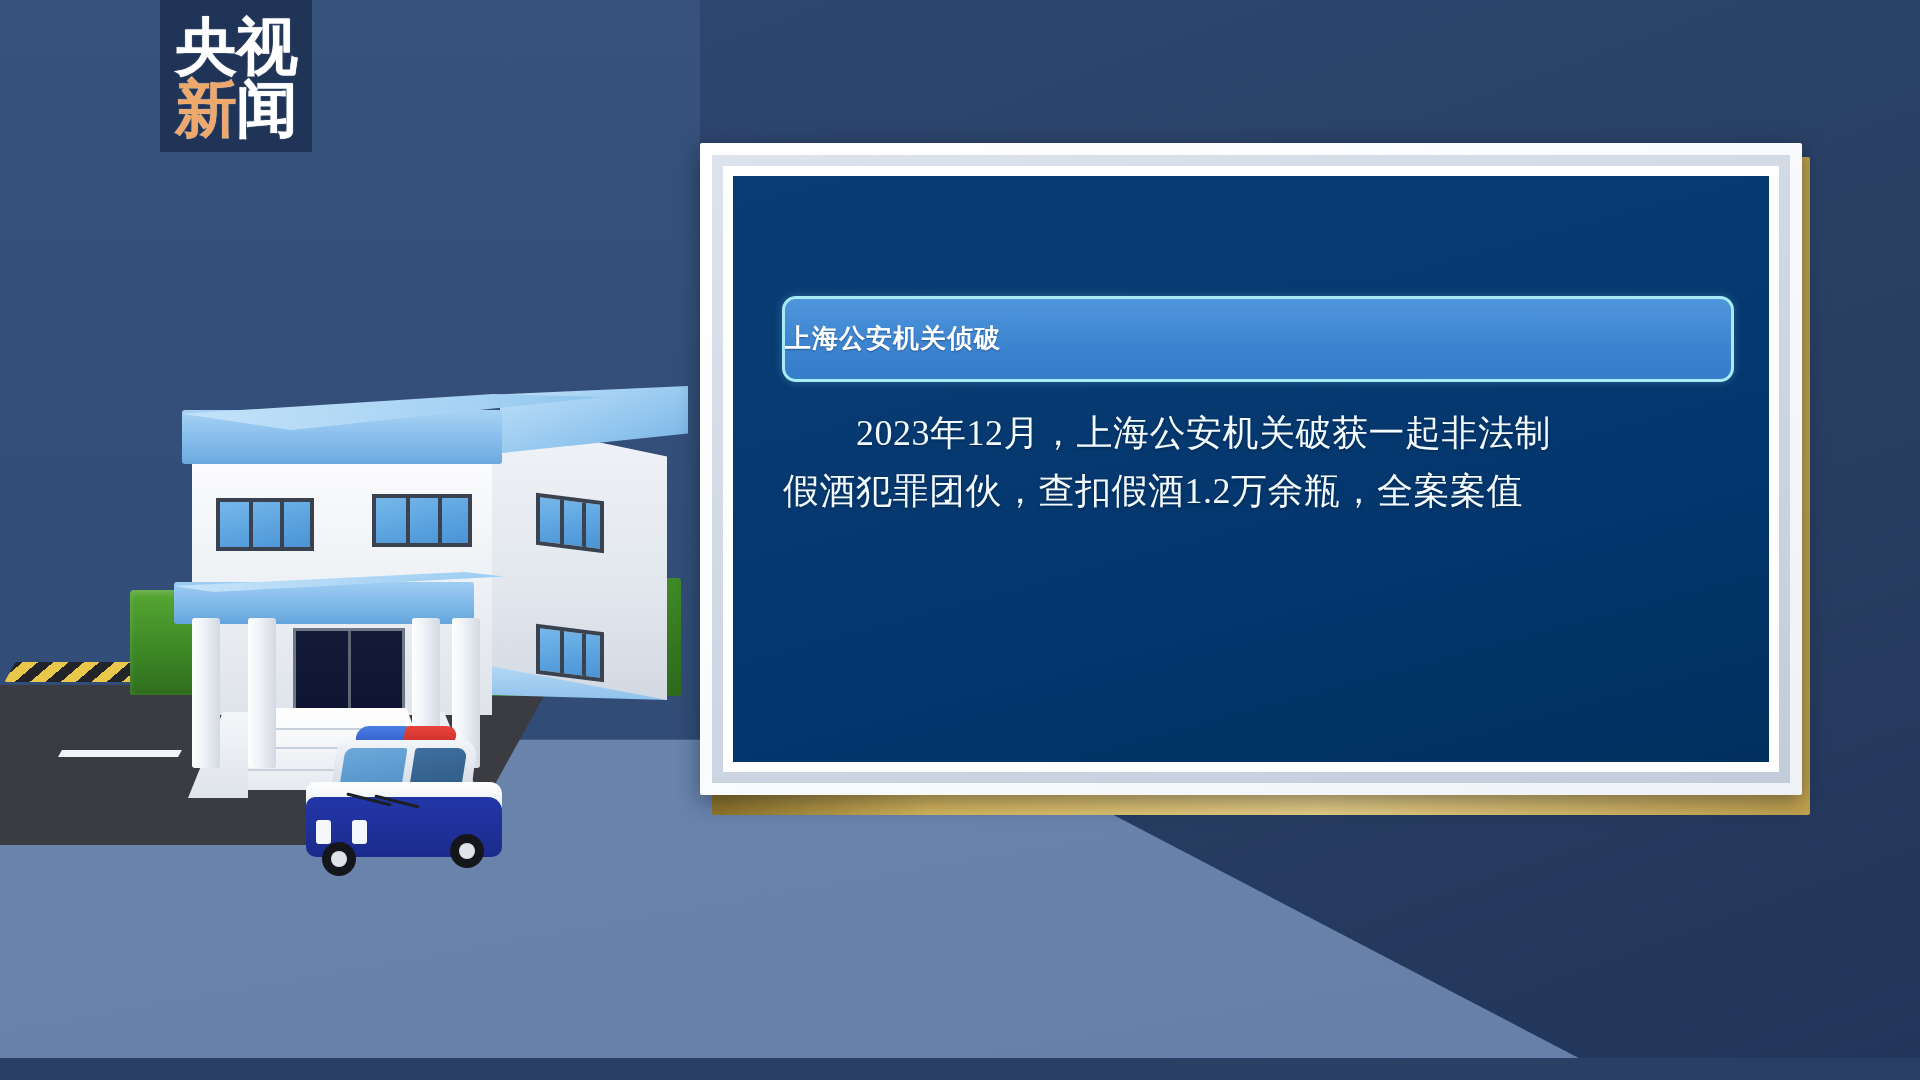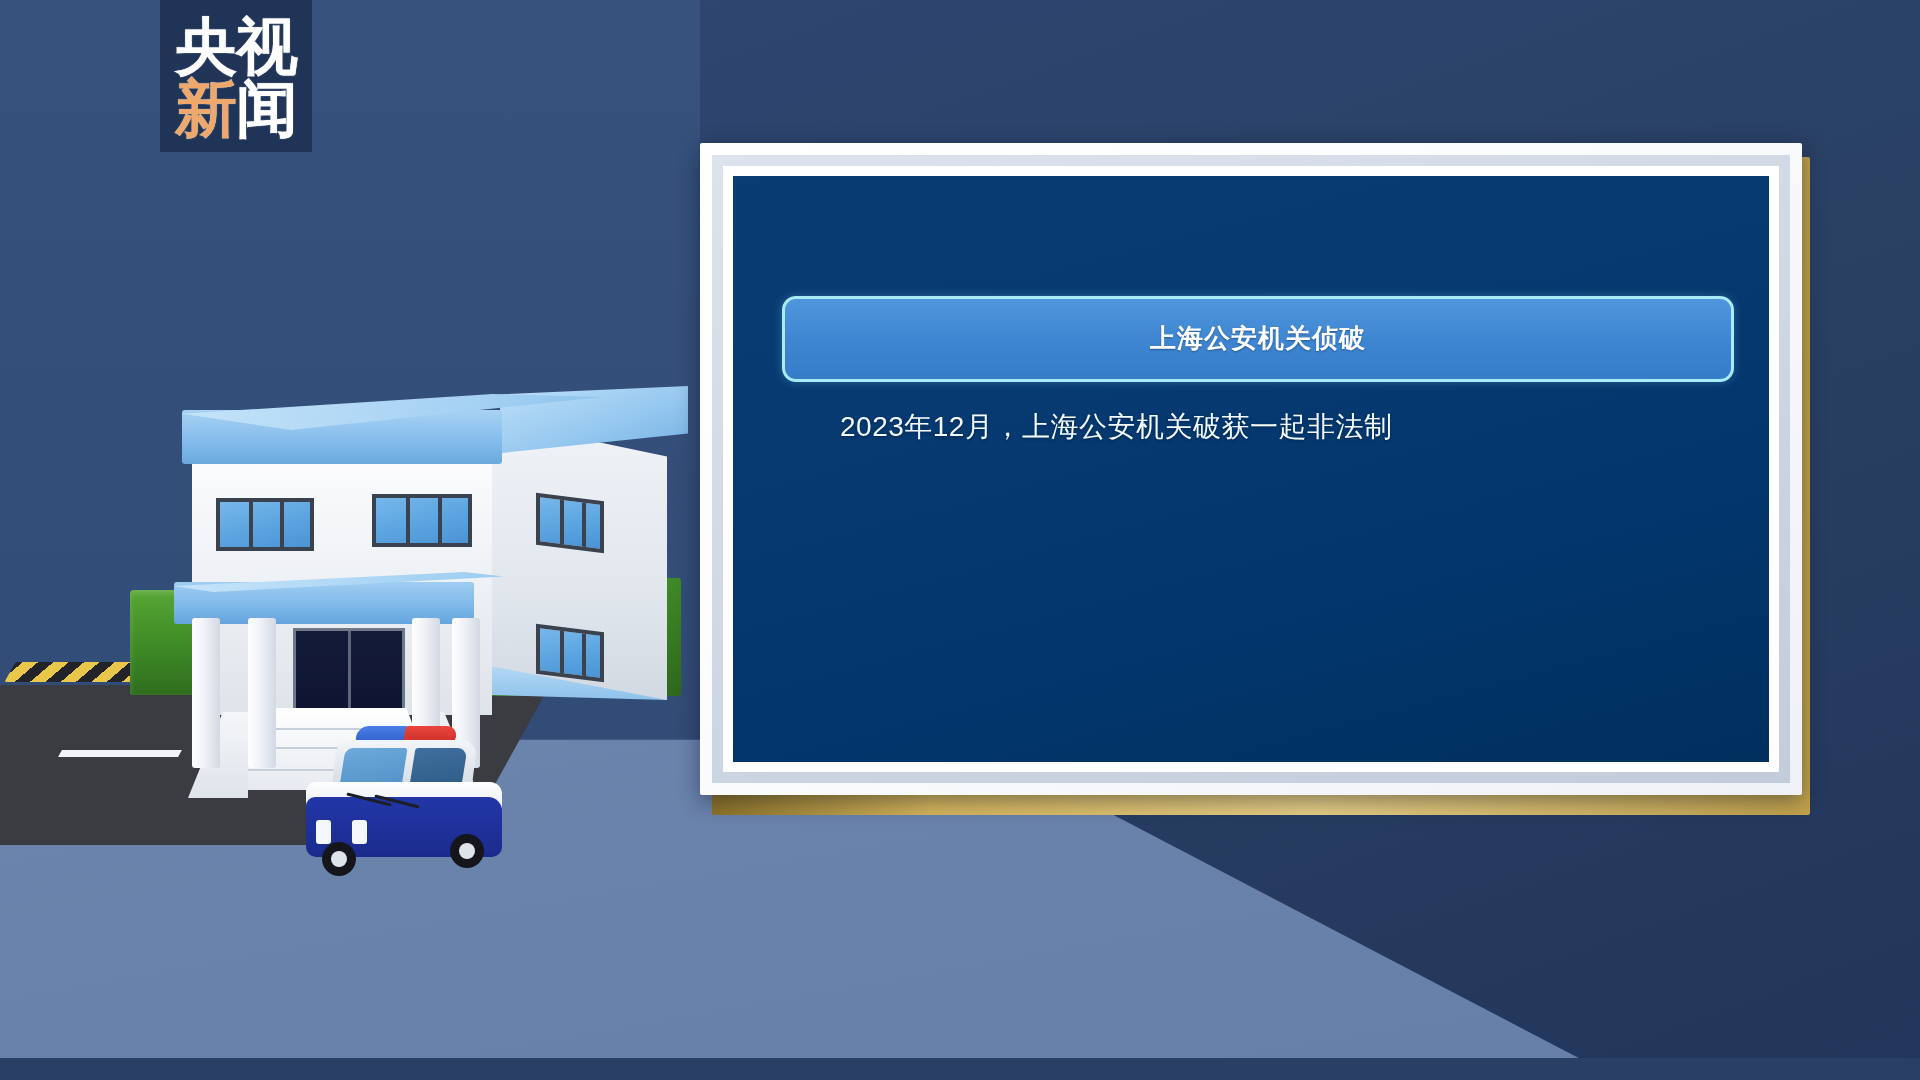--- a/index.html
+++ b/index.html
@@ -387,21 +387,20 @@
   .title-banner {
     position: absolute;
     left: 49px; top: 120px;
     width: 952px; height: 86px;
     background: linear-gradient(180deg, #4f96dd 0%, #3e85d1 55%, #357cc9 100%);
     border: 3px solid #a9eaf7;
     border-radius: 14px;
     box-sizing: border-box;
     display: flex;
     flex-direction: column;
-    align-items: center;
     justify-content: center;
     box-shadow: 0 0 10px rgba(150,230,250,0.25);
   }
   .title-line {
     font-family: "DejaVu Sans", "Liberation Sans", sans-serif;
     font-size: 26px;
     font-weight: 700;
     color: #ffffff;
     line-height: 1.28;
     letter-spacing: 1px;
@@ -409,22 +408,22 @@
     white-space: nowrap;
   }
 
   
   .body-text {
     position: absolute;
     left: 50px; top: 228px;
     width: 960px;
   }
   .body-line {
-    font-family: Liberation Sans, sans-serif;
-    font-size: 28px;
+    font-family: Liberation Serif, serif;
+    font-size: 36px;
     color: #f4fbff;
     line-height: 1.62;
     letter-spacing: 0.5px;
     white-space: nowrap;
     text-shadow: 0 1px 3px rgba(0,20,50,0.5);
   }
 </style>
 </head>
 <body>
 
@@ -526,20 +525,21 @@
       <div class="panel-mid">
         <div class="panel-inner-white">
           <div class="panel-screen">
 
             <div class="title-banner">
               <div class="title-line">上海公安机关侦破</div>
             </div>
 
             <div class="body-text">
               <div class="body-line">　　2023年12月，上海公安机关破获一起非法制</div>
+              <div class="body-line">假酒犯罪团伙，查扣假酒1.2万余瓶，全案案值</div>
             </div>
 
           </div>
         </div>
       </div>
     </div>
   </div>
 
 </div>
 

